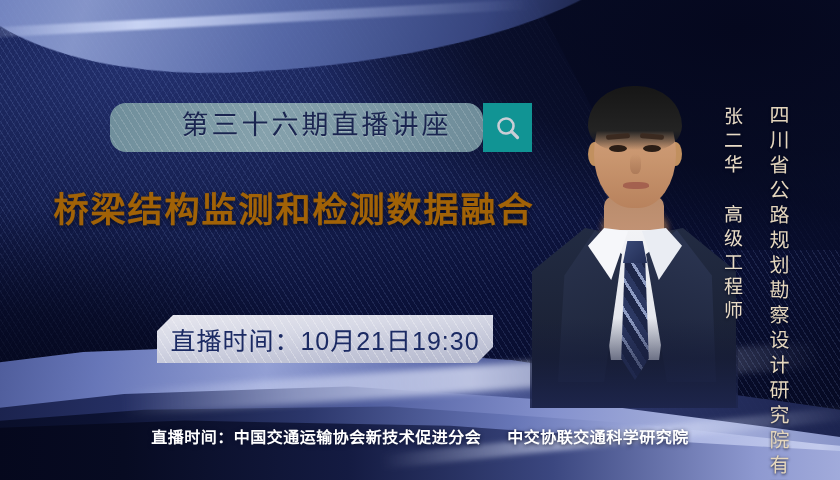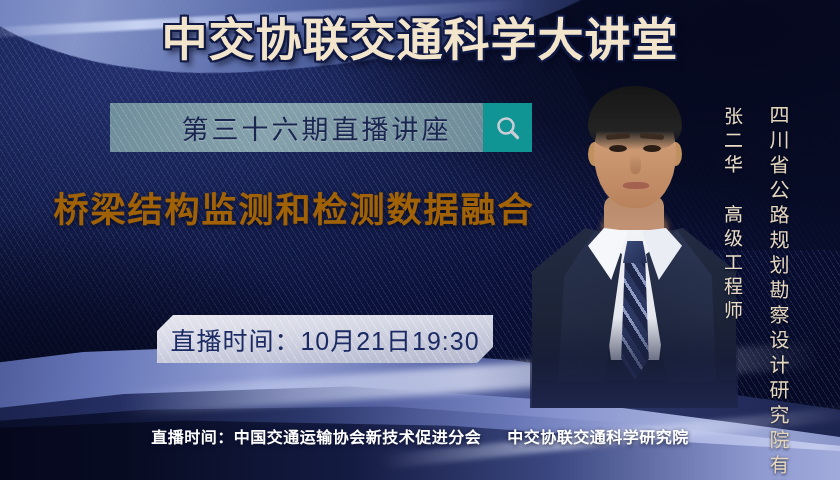--- a/index.html
+++ b/index.html
@@ -166,22 +166,22 @@
     display: flex;
     align-items: stretch;
     z-index: 6;
   }
   .subbar-body {
     position: relative;
     flex: 1;
     background: linear-gradient(100deg, #6f8e9b 0%, #85a1ac 42%, #7b97a4 70%, #6e8c99 100%);
     overflow: hidden;
     display: flex;
-    align-items: center;
     justify-content: center;
+    border-radius: 16px;
   }
   .subbar-body::before {
     content: "";
     position: absolute;
     inset: -20px;
     background: repeating-linear-gradient(58deg,
       rgba(255,255,255,0.14) 0px, rgba(255,255,255,0.14) 1px,
       rgba(255,255,255,0) 1px, rgba(255,255,255,0) 6px);
   }
   .subbar-text {
@@ -464,21 +464,20 @@
     <div class="photo-fade"></div>
   </div>
 
   <div class="wave wave-a"></div>
   <div class="wave wave-b"></div>
   <div class="wave wave-c"></div>
   <div class="wave wave-d"></div>
   <div class="wave-shine"></div>
   <div class="wave-shine2"></div>
 
-  <div class="headline">中交协联交通科学大讲堂</div>
 
   <div class="subbar">
     <div class="subbar-body">
       <span class="subbar-text">第三十六期直播讲座</span>
     </div>
     <div class="subbar-search">
       <svg width="28" height="28" viewBox="0 0 28 28">
         <circle cx="12" cy="12" r="7.5" fill="none" stroke="#c9ced6" stroke-width="2.6"></circle>
         <line x1="17.4" y1="17.4" x2="23.5" y2="23.5" stroke="#c9ced6" stroke-width="3.2" stroke-linecap="round"></line>
       </svg>

